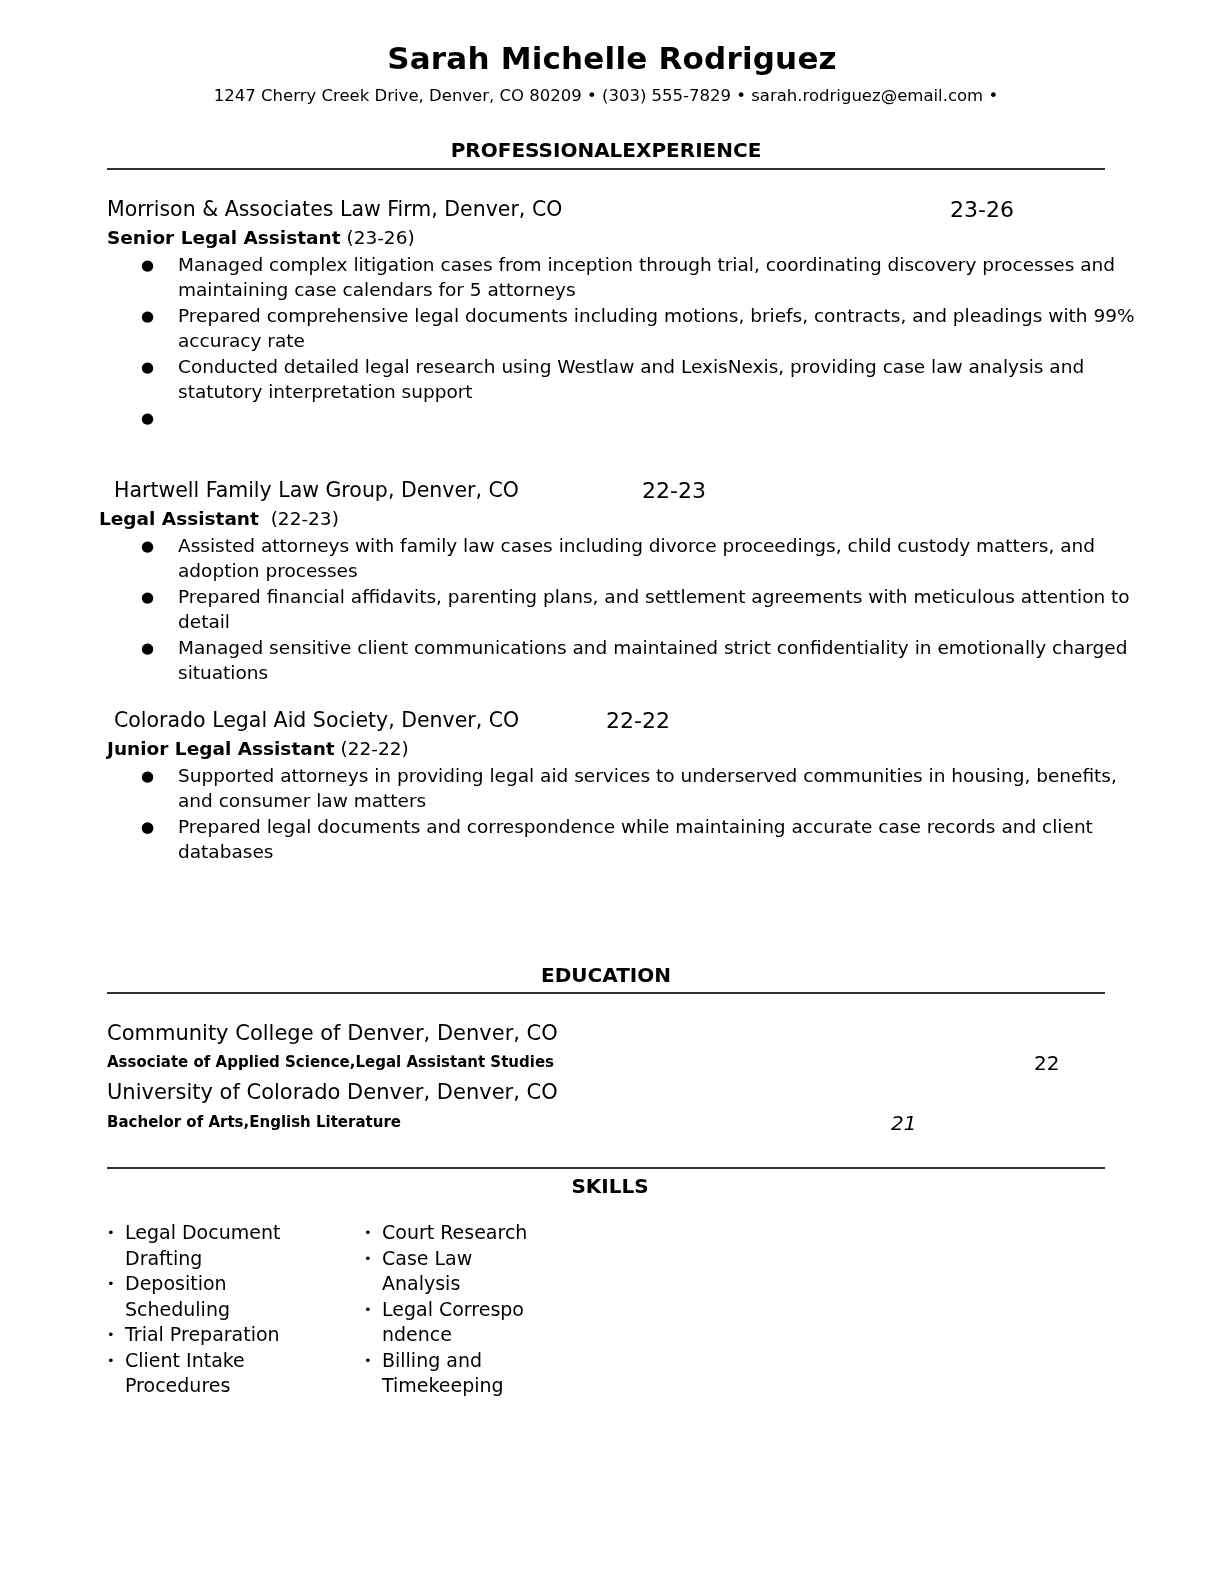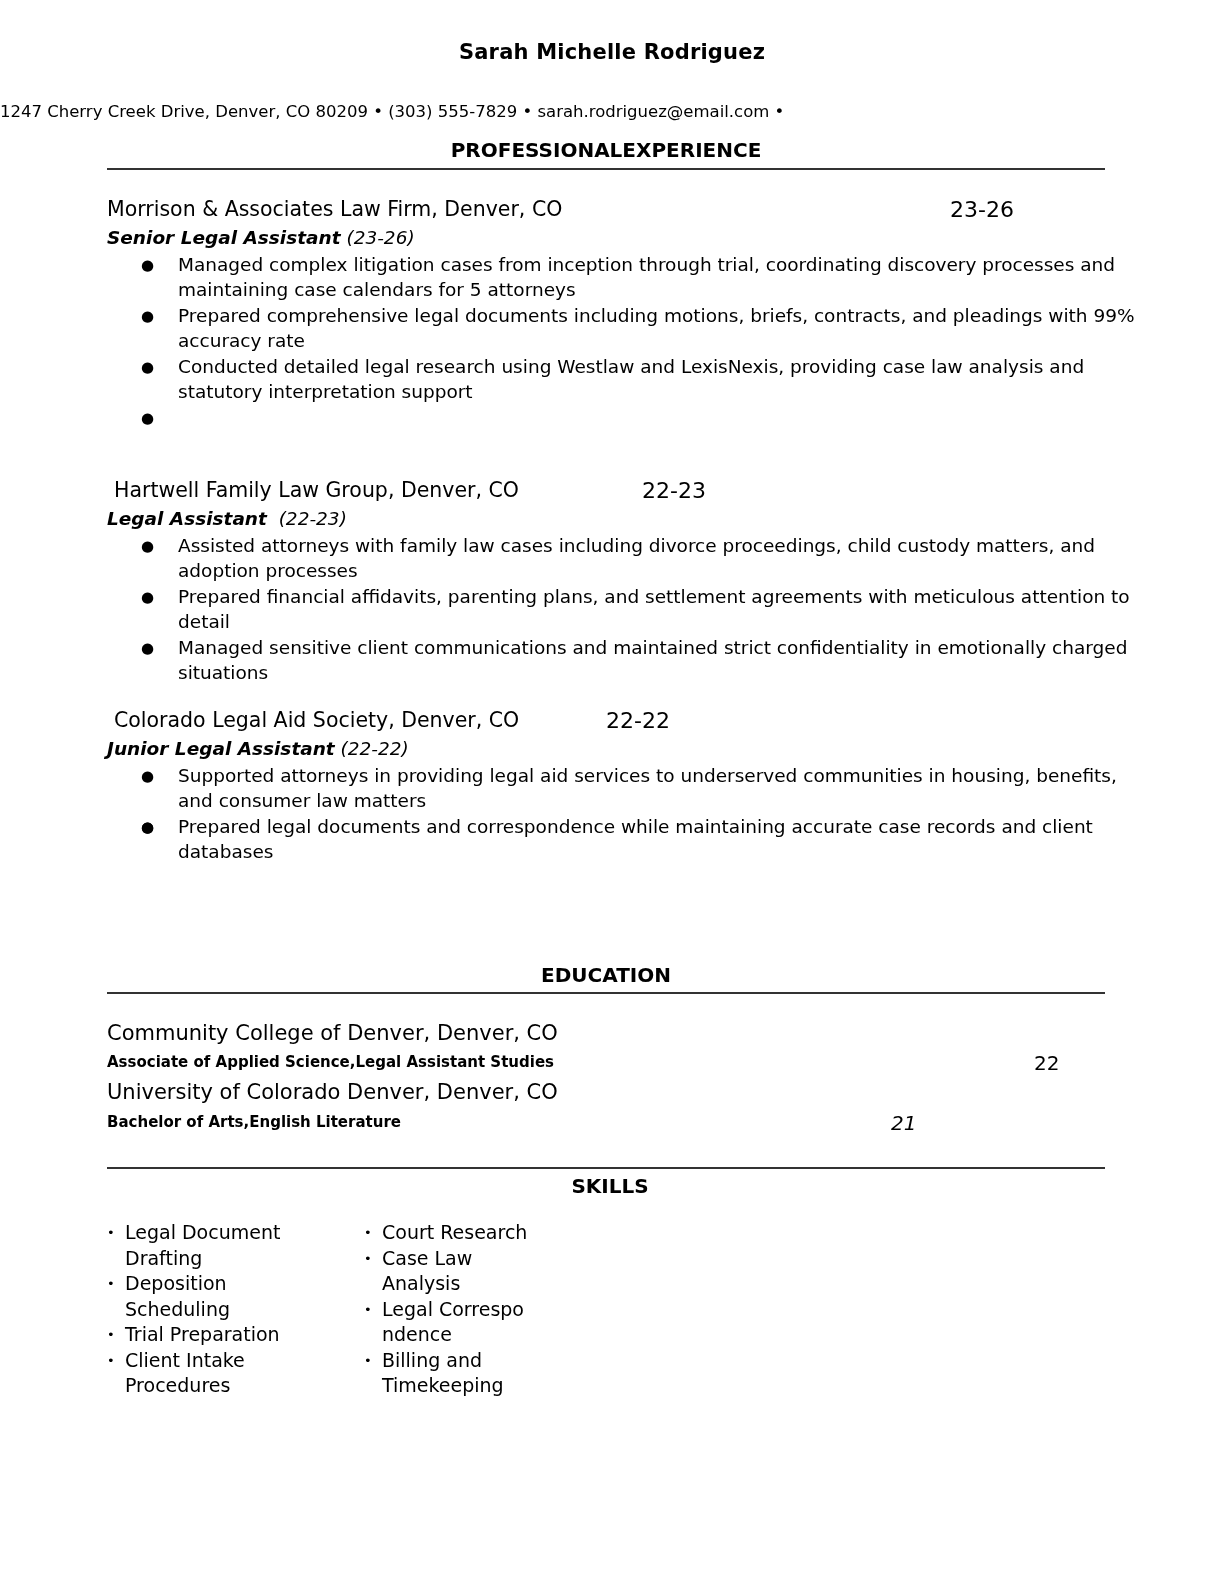--- a/index.html
+++ b/index.html
@@ -1,27 +1,27 @@
 <!DOCTYPE html>
 <html><head>
   <meta charset="utf-8">
   <style>
     html, body { margin: 0; padding: 0; background: #ffffff; }
     body {
       width: 1224px; height: 1584px; position: relative; overflow: hidden;
       font-family: "DejaVu Sans", sans-serif; color: #000;
     }
     .abs { position: absolute; white-space: nowrap; }
-    .name { left: 0; width: 1224px; top: 40px; text-align: center; font-size: 21px; font-weight: bold; letter-spacing: 0.2px; }
-    .contact { left: 0; width: 1212px; top: 86px; font-size: 16.5px; margin-top: 16px; }
+    .name { left: 0; width: 1224px; top: 40px; text-align: center; font-size: 31px; font-weight: bold; letter-spacing: 0.2px; }
+    .contact { left: 0; width: 1212px; top: 86px; text-align: center; font-size: 16.5px; }
     .sec-title { left: 0; width: 1212px; text-align: center; font-size: 20px; font-weight: bold; }
     .rule { position: absolute; left: 107px; width: 998px; height: 2px; background: #333; }
     .company { font-size: 20.5px; }
     .date { font-size: 22px; }
-    .role { font-size: 18.5px; font-style: italic; }
+    .role { font-size: 18.5px; }
     .role b { font-weight: bold; }
     ul.bullets { position: absolute; left: 107px; margin: 0; padding: 0; list-style: none; width: 1040px; }
     ul.bullets li { position: relative; padding-left: 71px; font-size: 18.5px; line-height: 24.5px; margin-bottom: 2px; white-space: normal; }
     ul.bullets li .dot { position: absolute; left: 34px; top: 0; font-size: 15px; }
     .edu-school { font-size: 21px; }
     .edu-degree { font-size: 15px; font-weight: bold; }
     .edu-year { font-size: 20px; }
     ul.skills { position: absolute; margin: 0; padding: 0; list-style: none; }
     ul.skills li { position: relative; padding-left: 18px; font-size: 19px; line-height: 25.5px; white-space: normal; }
     ul.skills li .dot { position: absolute; left: 0; top: 0; font-size: 13px; }
@@ -40,21 +40,21 @@
 <div class="abs role" style="left:107px; top:227px;"><b>Senior Legal Assistant</b> <span>(23-26)</span></div>
 <ul class="bullets" style="top:253px;">
   <li><span class="dot">●</span><span>Managed complex litigation cases from inception through trial, coordinating discovery processes and maintaining case calendars for 5 attorneys</span></li>
   <li><span class="dot">●</span><span>Prepared comprehensive legal documents including motions, briefs, contracts, and pleadings with 99% accuracy rate</span></li>
   <li><span class="dot">●</span><span>Conducted detailed legal research using Westlaw and LexisNexis, providing case law analysis and statutory interpretation support</span></li>
   <li><span class="dot">●</span></li>
 </ul>
 
 <div class="abs company" style="left:114px; top:478px;">Hartwell Family Law Group, Denver, CO</div>
 <div class="abs date" style="left:606px; top:478px;margin-left:36px;">22-23</div>
-<div class="abs role" style="left:107px; top:508px;"><b>Legal Assistant</b>&nbsp; <span>(22-23)</span></div>
+<div class="abs role" style="left:99px; top:508px;"><b>Legal Assistant</b>&nbsp; <span>(22-23)</span></div>
 <ul class="bullets" style="top:534px;">
   <li><span class="dot">●</span><span>Assisted attorneys with family law cases including divorce proceedings, child custody matters, and adoption processes</span></li>
   <li><span class="dot">●</span><span>Prepared financial affidavits, parenting plans, and settlement agreements with meticulous attention to detail</span></li>
   <li><span class="dot">●</span><span>Managed sensitive client communications and maintained strict confidentiality in emotionally charged situations</span></li>
 </ul>
 
 <div class="abs company" style="left:114px; top:708px;">Colorado Legal Aid Society, Denver, CO</div>
 <div class="abs date" style="left:606px; top:708px;">22-22</div>
 <div class="abs role" style="left:107px; top:738px;"><b>Junior Legal Assistant</b> <span>(22-22)</span></div>
 <ul class="bullets" style="top:764px;">

